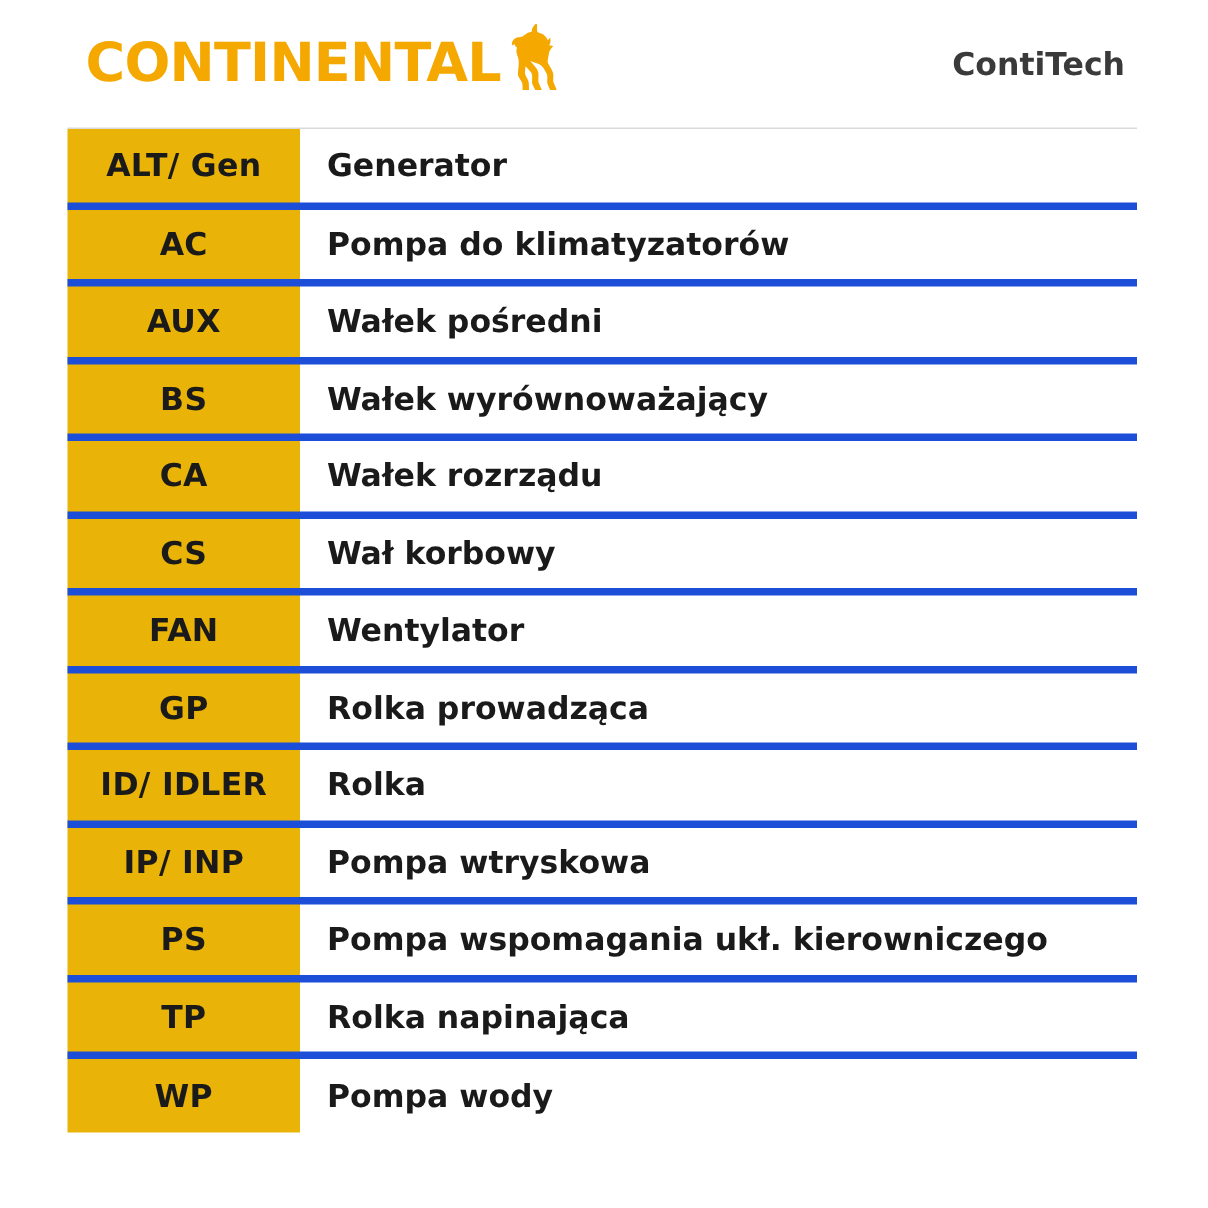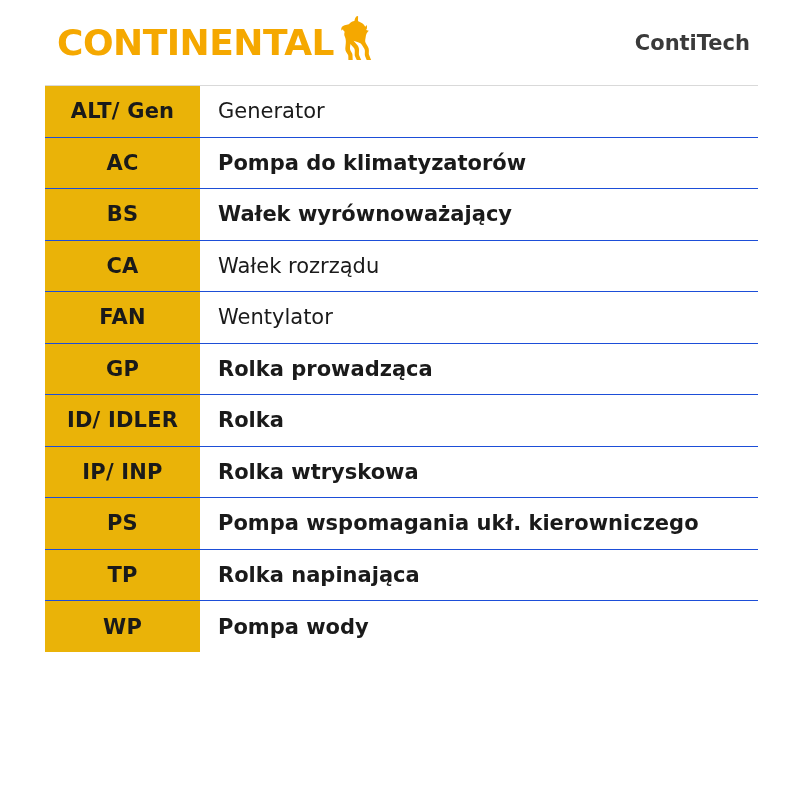--- a/index.html
+++ b/index.html
@@ -62,21 +62,21 @@
   
   .table {
     width: 100%;
     border-collapse: collapse;
     table-layout: fixed;
   }
   .table tr {
     height: 51.5px;
   }
   .table td {
-    border-top: 1px solid #1d4ed8;
+    border-top: 5px solid #1d4ed8;
     padding: 0;
     vertical-align: middle;
     font-size: 21px;
   }
   .table tr:first-child td {
     border-top: 1px solid #d9d9d9;
   }
   .col-code {
     width: 155px;
     background: #eab308;
@@ -86,21 +86,21 @@
     font-size: 21px;
     letter-spacing: 0.2px;
   }
   .col-desc {
     background: #ffffff;
     padding-left: 18px !important;
     color: #1a1a1a;
     font-size: 21px;
   }
   .desc-bold { font-weight: bold; }
-  .desc-reg { font-weight: normal; }
+  .desc-reg { font-weight: bold; }
 </style>
 </head>
 <body>
 
 <div class="page">
 
   <div class="header">
     <div class="logo-wrap">
       <span class="logo-text">CONTINENTAL</span>
       <span class="logo-horse">
@@ -116,42 +116,50 @@
     <tbody>
       <tr>
         <td class="col-code">ALT/ Gen</td>
         <td class="col-desc desc-reg">Generator</td>
       </tr>
       <tr>
         <td class="col-code">AC</td>
         <td class="col-desc desc-bold">Pompa do klimatyzatorów</td>
       </tr>
       <tr>
+        <td class="col-code">AUX</td>
+        <td class="col-desc desc-bold">Wałek  pośredni</td>
+      </tr>
+      <tr>
         <td class="col-code">BS</td>
         <td class="col-desc desc-bold">Wałek  wyrównoważający</td>
       </tr>
       <tr>
         <td class="col-code">CA</td>
         <td class="col-desc desc-reg">Wałek rozrządu</td>
+      </tr>
+      <tr>
+        <td class="col-code">CS</td>
+        <td class="col-desc desc-reg">Wał korbowy</td>
       </tr>
       <tr>
         <td class="col-code">FAN</td>
         <td class="col-desc desc-reg">Wentylator</td>
       </tr>
       <tr>
         <td class="col-code">GP</td>
         <td class="col-desc desc-bold">Rolka prowadząca</td>
       </tr>
       <tr>
         <td class="col-code">ID/ IDLER</td>
         <td class="col-desc desc-bold">Rolka</td>
       </tr>
       <tr>
         <td class="col-code">IP/ INP</td>
-        <td class="col-desc desc-bold">Rolka wtryskowa</td>
+        <td class="col-desc desc-bold">Pompa wtryskowa</td>
       </tr>
       <tr>
         <td class="col-code">PS</td>
         <td class="col-desc desc-bold">Pompa wspomagania ukł. kierowniczego</td>
       </tr>
       <tr>
         <td class="col-code">TP</td>
         <td class="col-desc desc-bold">Rolka napinająca</td>
       </tr>
       <tr>

